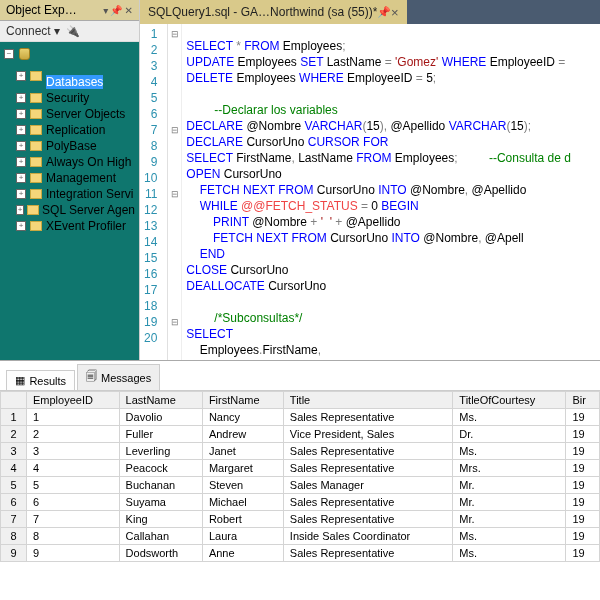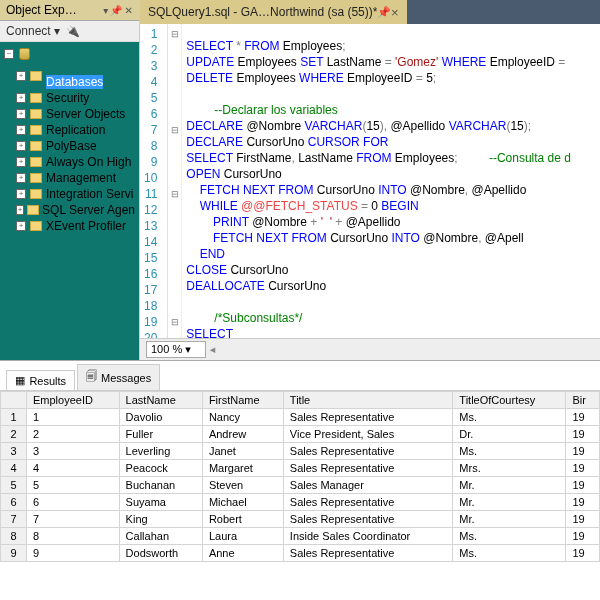--- a/index.html
+++ b/index.html
@@ -198,24 +198,20 @@
           <div></div>
           <div></div>
           <div></div>
           <div></div>
           <div></div>
           <div>⊟</div>
           <div></div>
         </div>
       <div class="code" id="code"><div><span class="kw">SELECT</span> <span class="grey">*</span> <span class="kw">FROM</span> Employees<span class="grey">;</span></div><div><span class="kw">UPDATE</span> Employees <span class="kw">SET</span> LastName <span class="grey">=</span> <span class="str">'Gomez'</span> <span class="kw">WHERE</span> EmployeeID <span class="grey">=</span></div><div><span class="kw">DELETE</span> Employees <span class="kw">WHERE</span> EmployeeID <span class="grey">=</span> 5<span class="grey">;</span></div><div>&nbsp;</div><div><span class="cmt">--Declarar los variables</span></div><div><span class="kw">DECLARE</span> @Nombre <span class="kw">VARCHAR</span><span class="grey">(</span>15<span class="grey">),</span> @Apellido <span class="kw">VARCHAR</span><span class="grey">(</span>15<span class="grey">);</span></div><div><span class="kw">DECLARE</span> CursorUno <span class="kw">CURSOR FOR</span></div><div><span class="kw">SELECT</span> FirstName<span class="grey">,</span> LastName <span class="kw">FROM</span> Employees<span class="grey">;</span> <span class="cmt">--Consulta de d</span></div><div><span class="kw">OPEN</span> CursorUno</div><div>    <span class="kw">FETCH NEXT FROM</span> CursorUno <span class="kw">INTO</span> @Nombre<span class="grey">,</span> @Apellido</div><div>    <span class="kw">WHILE</span> <span class="sys">@@FETCH_STATUS</span> <span class="grey">=</span> 0 <span class="kw">BEGIN</span></div><div>        <span class="kw">PRINT</span> @Nombre <span class="grey">+</span> <span class="str">'  '</span> <span class="grey">+</span> @Apellido</div><div>        <span class="kw">FETCH NEXT FROM</span> CursorUno <span class="kw">INTO</span> @Nombre<span class="grey">,</span> @Apell</div><div>    <span class="kw">END</span></div><div><span class="kw">CLOSE</span> CursorUno</div><div><span class="kw">DEALLOCATE</span> CursorUno</div><div>&nbsp;</div><div><span class="cmt">/*Subconsultas*/</span></div><div><span class="kw">SELECT</span></div><div>    Employees<span class="grey">.</span>FirstName<span class="grey">,</span></div></div>
     </div>
-    <div class="zoom-bar">
-      <span class="zoom-sel"><span>100 %</span> ▾</span>
-      <span style="color:#888">◂</span>
-    </div>
   </div>
 </div>
 
 <div class="results-area">
   <div class="results-tabs">
     <div class="rtab">
       <span>▦</span>
       <span>Results</span>
     </div>
     <div class="rtab inactive">

